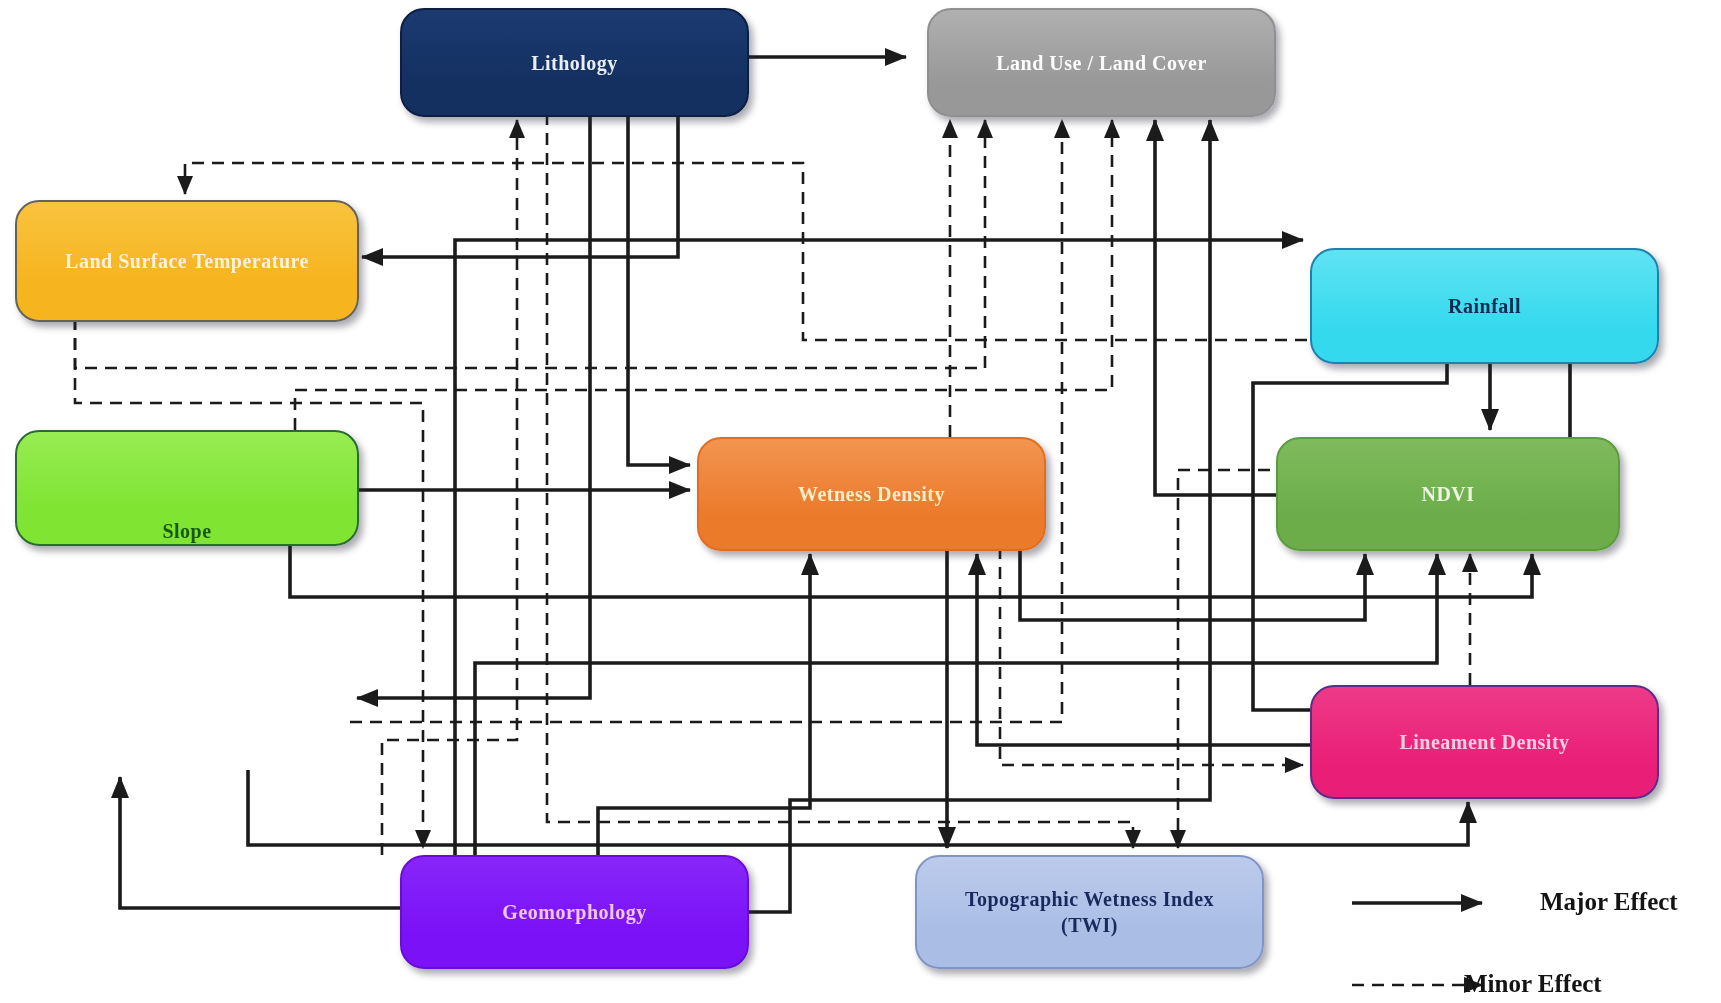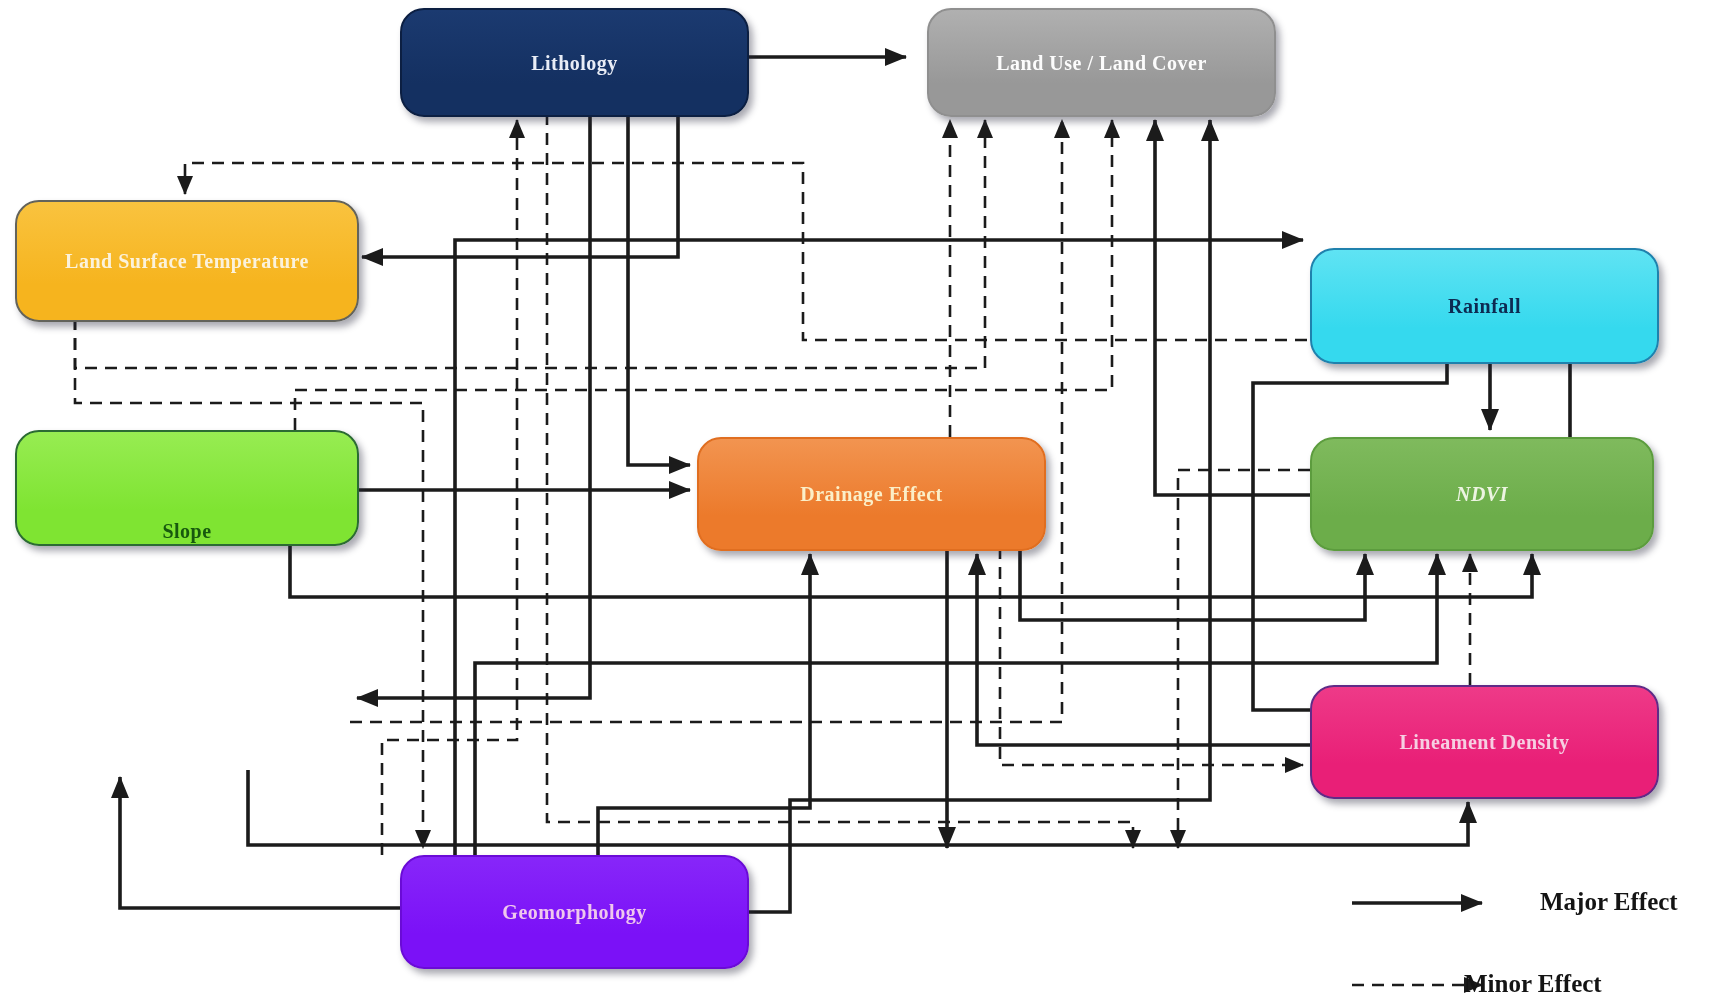--- a/index.html
+++ b/index.html
@@ -85,29 +85,32 @@
       <div class="node" style="left: 15px; top: 200px; width: 340px; height: 118px; background: linear-gradient(rgb(249, 195, 63) 0%, rgb(246, 180, 30) 70%); border-color: rgb(99, 99, 91); color: rgb(251, 242, 220); align-items: center;">
         <span>Land Surface Temperature</span>
       </div>
       <div class="node" style="left: 1310px; top: 202px; width: 345px; height: 112px; background: linear-gradient(rgb(95, 227, 243) 0%, rgb(53, 217, 238) 70%); border-color: rgb(31, 129, 173); color: rgb(13, 43, 82); margin-top: 46px;">
         <span>Rainfall</span>
       </div>
       <div class="node" style="left: 15px; top: 430px; width: 340px; height: 112px; background: linear-gradient(rgb(151, 236, 82) 0%, rgb(127, 228, 50) 70%); border-color: rgb(43, 107, 51); color: rgb(23, 89, 14); align-items: flex-end;">
         <span>Slope</span>
       </div>
       <div class="node" style="left: 697px; top: 437px; width: 345px; height: 110px; background: linear-gradient(rgb(242, 148, 80) 0%, rgb(236, 122, 43) 70%); border-color: rgb(224, 110, 32); color: rgb(251, 239, 200);">
-        <span>Drainage Effect</span>
+        <span>Wetness Density</span>
       </div>
-      <div class="node" style="left: 1310px; top: 437px; width: 340px; height: 110px; background: linear-gradient(rgb(127, 186, 93) 0%, rgb(108, 173, 74) 70%); border-color: rgb(92, 156, 62); color: rgb(237, 244, 226); font-style: italic;">
+      <div class="node" style="left: 1276px; top: 437px; width: 340px; height: 110px; background: linear-gradient(rgb(127, 186, 93) 0%, rgb(108, 173, 74) 70%); border-color: rgb(92, 156, 62); color: rgb(237, 244, 226);">
         <span>NDVI</span>
       </div>
       <div class="node" style="left: 400px; top: 855px; width: 345px; height: 110px; background: linear-gradient(rgb(135, 38, 249) 0%, rgb(123, 17, 247) 70%); border-color: rgb(106, 11, 214); color: rgb(239, 199, 237);">
         <span>Geomorphology</span>
       </div>
       <div class="node" style="left: 1310px; top: 685px; width: 345px; height: 110px; background: linear-gradient(rgb(238, 58, 136) 0%, rgb(233, 31, 119) 70%); border-color: rgb(95, 43, 135); color: rgb(246, 207, 226);">
         <span>Lineament Density</span>
+      </div>
+      <div class="node" style="left: 915px; top: 855px; width: 345px; height: 110px; background: linear-gradient(rgb(188, 203, 236) 0%, rgb(169, 189, 229) 70%); border-color: rgb(129, 148, 198); color: rgb(24, 42, 92);">
+        <span>Topographic Wetness Index (TWI)</span>
       </div>
     </div>
   <div>
       <div class="legend-label" style="left: 1540px; top: 903px;">Major Effect</div>
       <div class="legend-label" style="left: 1464px; top: 985px;">Minor Effect</div>
     </div>
 </div>
 
 </body></html>

